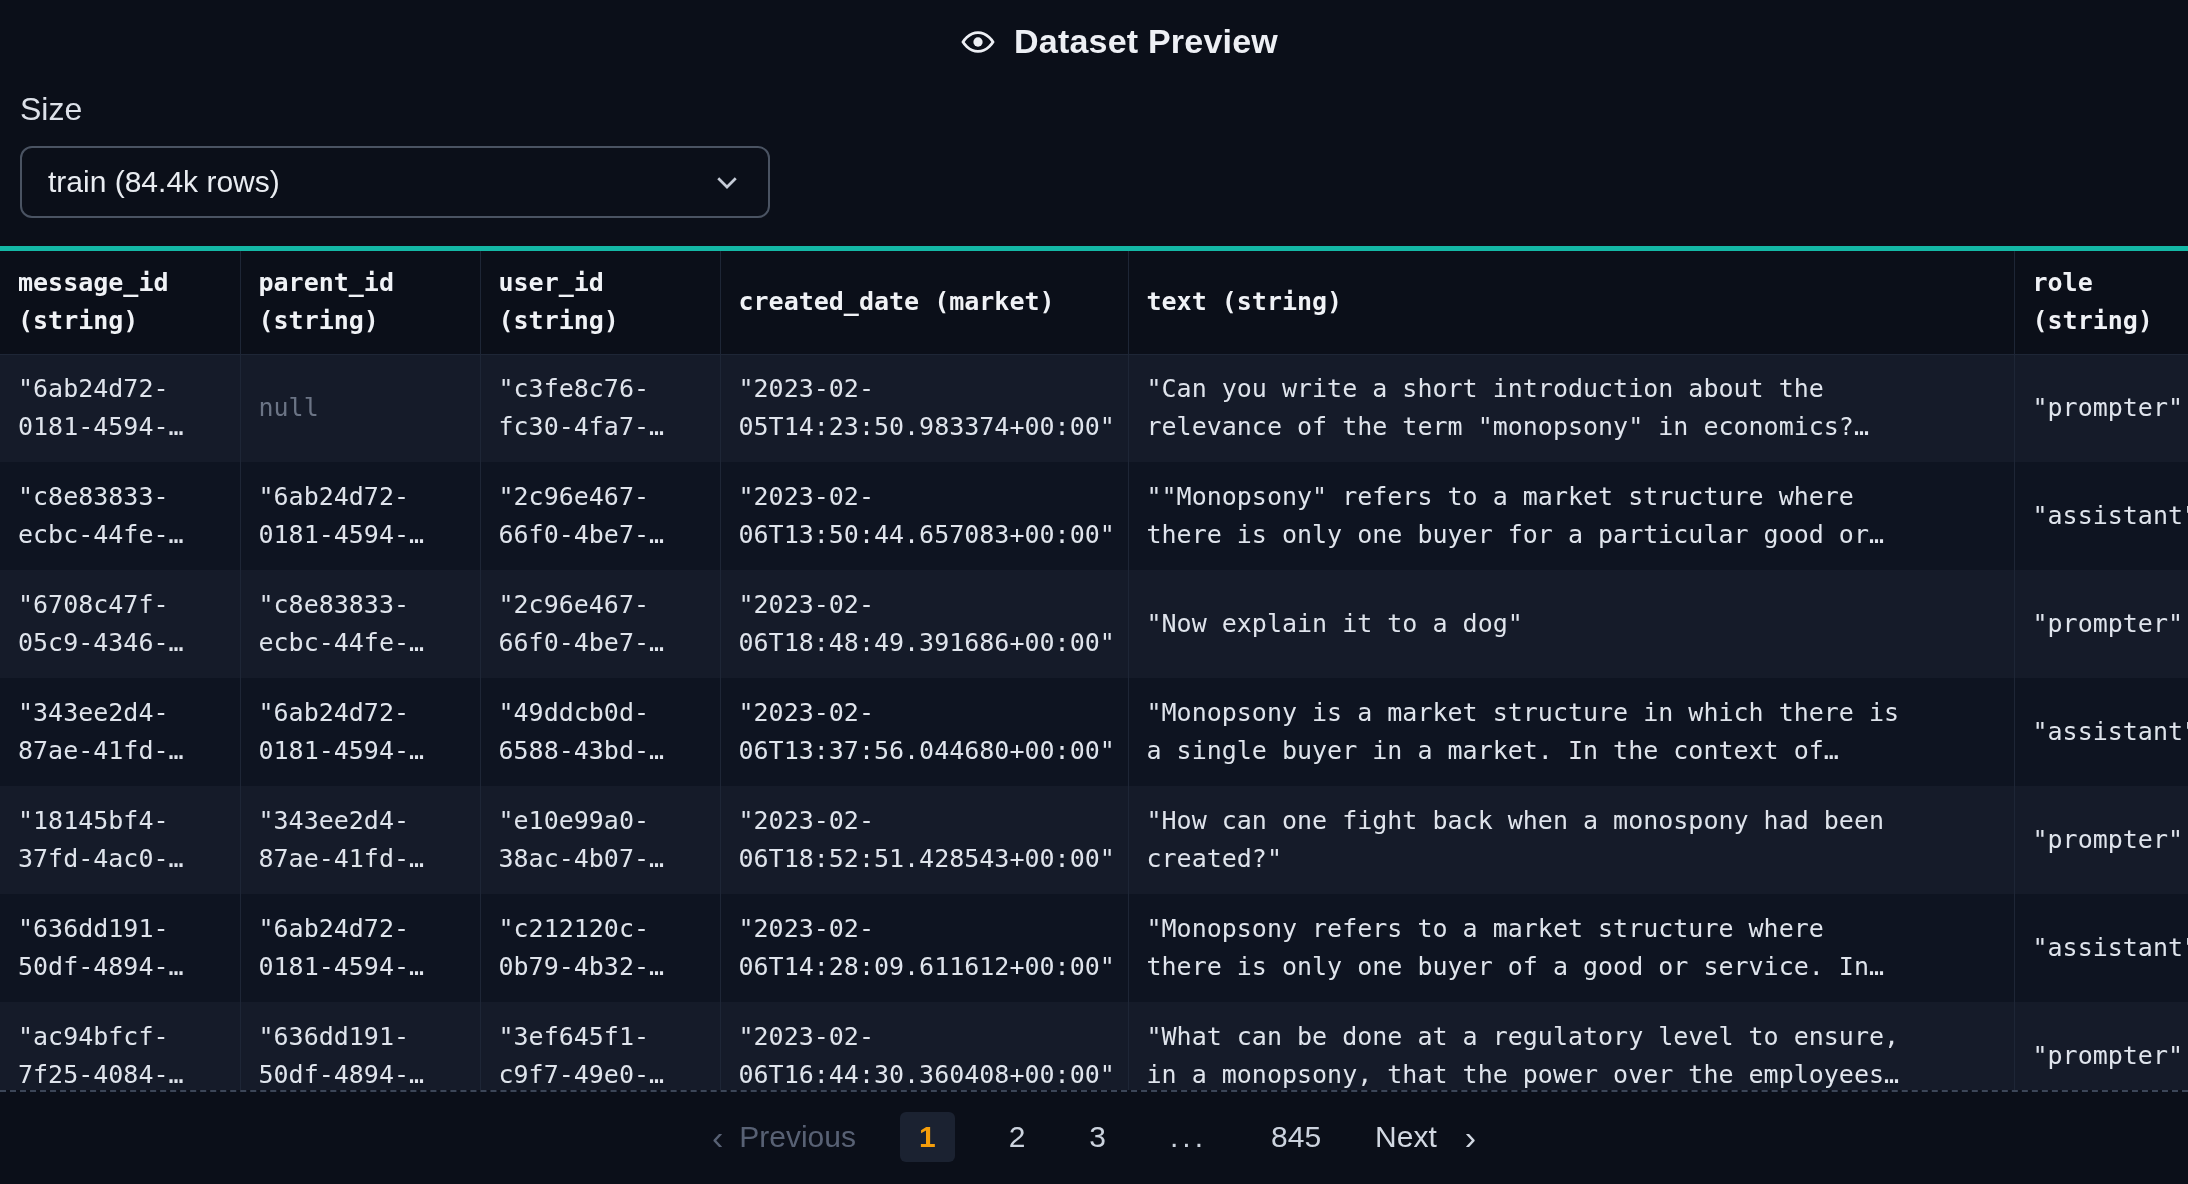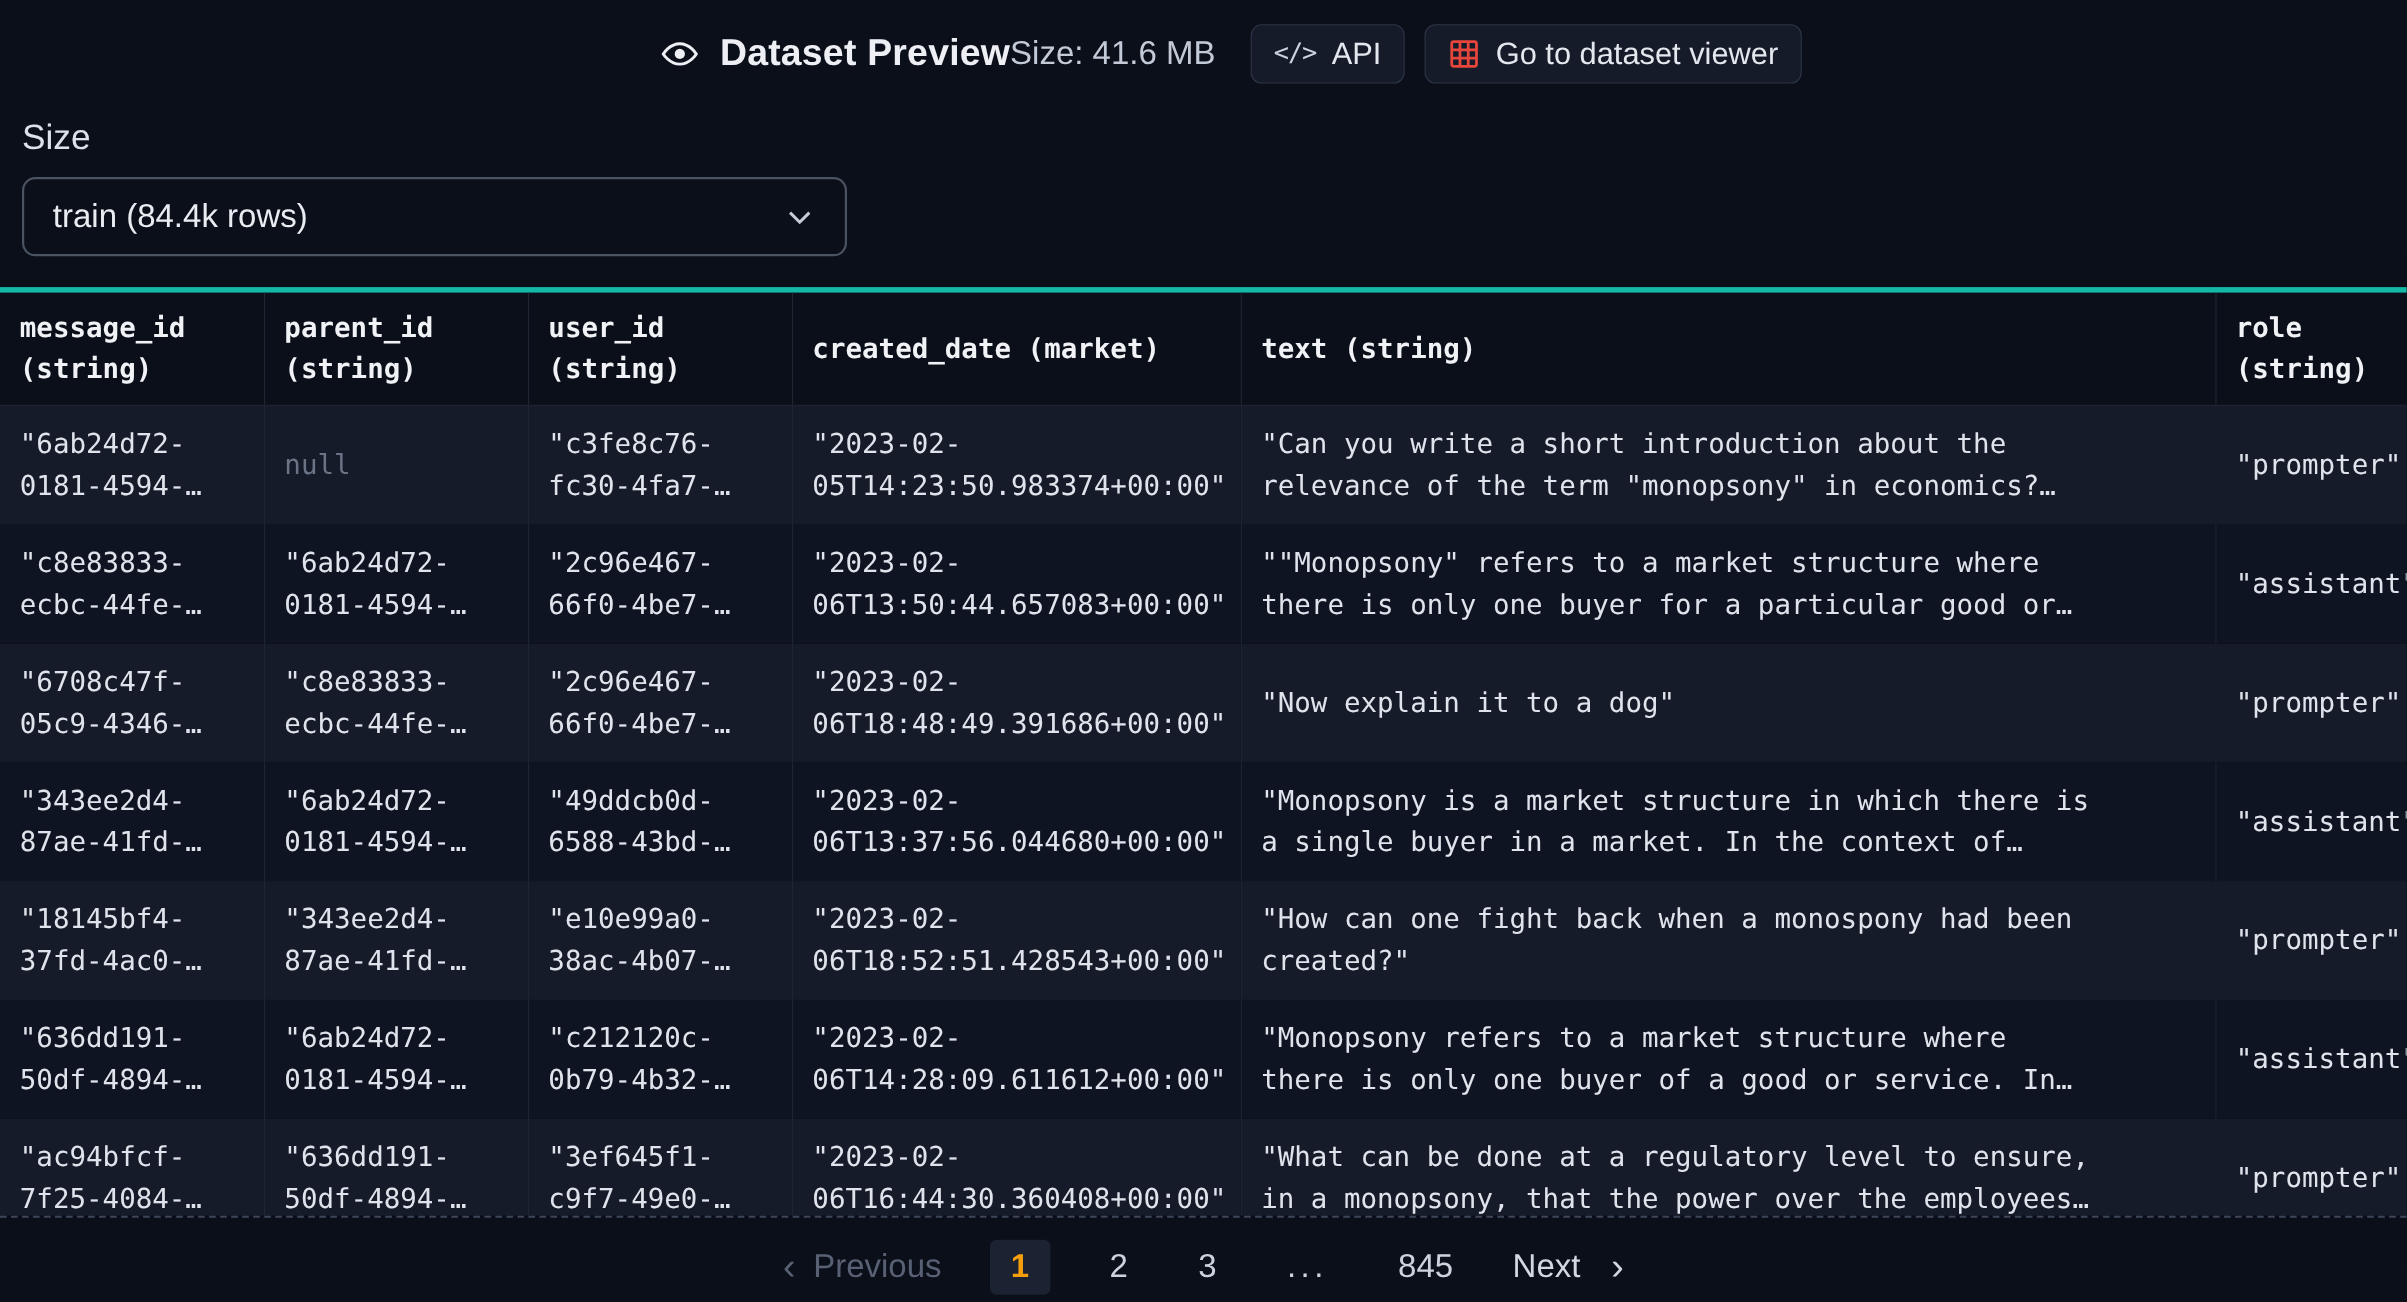--- a/index.html
+++ b/index.html
@@ -94,39 +94,20 @@
 
 <div class="topbar">
   <div class="topbar-left">
     <span>
       <svg width="36" height="36" viewBox="0 0 24 24" fill="none" stroke="#edeff4" stroke-width="1.8">
         <path d="M2 12s3.6-6.2 10-6.2S22 12 22 12s-3.6 6.2-10 6.2S2 12 2 12z"></path>
         <circle cx="12" cy="12" r="3.1" fill="#edeff4" stroke="none"></circle>
       </svg>
     </span>
     <span class="page-title">Dataset Preview</span>
-  </div>
-  <div class="topbar-right">
-    <span class="size-label">Size: 41.6 MB</span>
-    <button class="btn">
-      <span class="code-icon">&lt;/&gt;</span>
-      <span>API</span>
-    </button>
-    <button class="btn">
-      <span>
-        <svg width="30" height="30" viewBox="0 0 24 24" fill="none" stroke="#e8453c" stroke-width="2">
-          <rect x="3" y="3" width="18" height="18" rx="1.5"></rect>
-          <line x1="3" y1="9" x2="21" y2="9"></line>
-          <line x1="3" y1="15" x2="21" y2="15"></line>
-          <line x1="9" y1="3" x2="9" y2="21"></line>
-          <line x1="15" y1="3" x2="15" y2="21"></line>
-        </svg>
-      </span>
-      <span>Go to dataset viewer</span>
-    </button>
   </div>
 </div>
 
 <div class="split-label">Size</div>
 <div class="select">
   <span>train (84.4k rows)</span>
   <span>
     <svg width="30" height="30" viewBox="0 0 24 24" fill="none" stroke="#c6ccd7" stroke-width="2.2">
       <path d="M5 9l7 7 7-7"></path>
     </svg>

